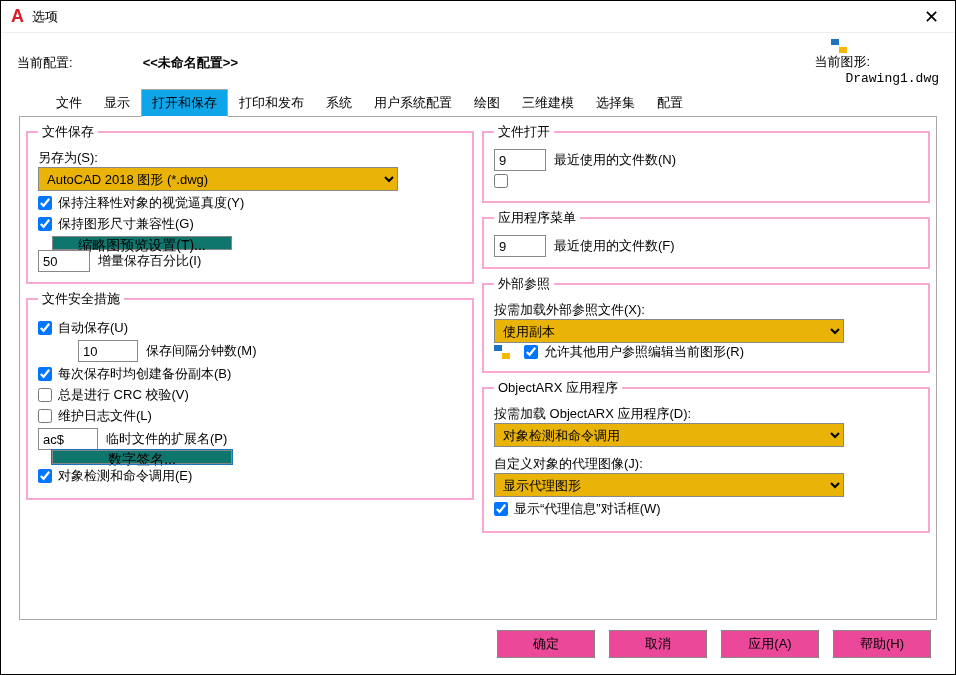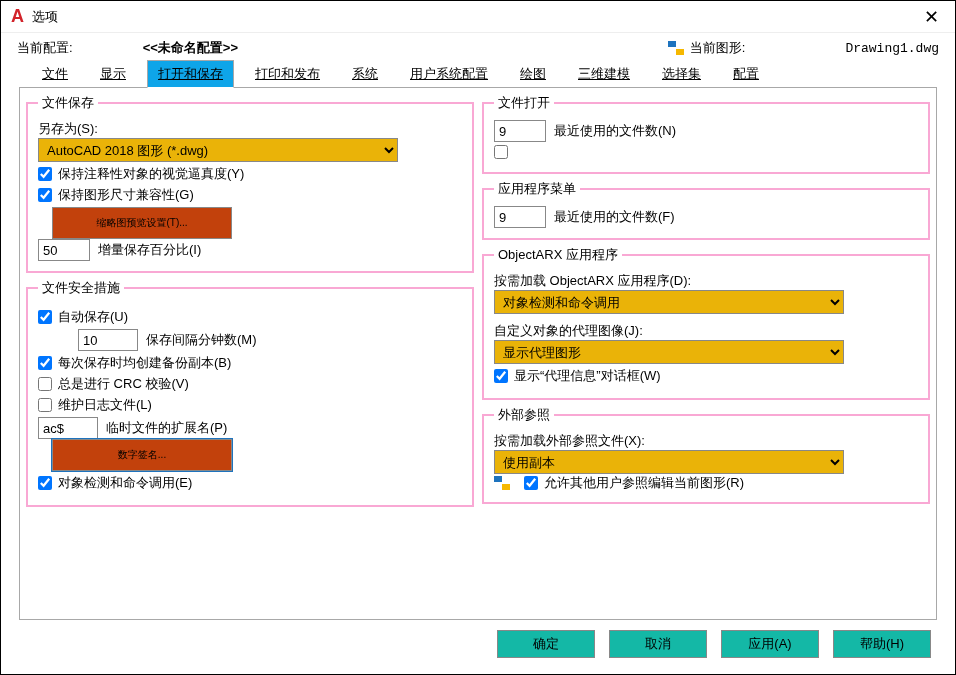--- a/index.html
+++ b/index.html
@@ -55,30 +55,29 @@
     vertical-align: middle;
   }
   .dwg-icon::before {
     content: ""; position: absolute; left:0; top:0;
     width: 8px; height: 6px; background: #1E73BE;
   }
   .dwg-icon::after {
     content: ""; position: absolute; right:0; bottom:0;
     width: 8px; height: 6px; background: #F6B800;
   }
-  .header-right { display:flex; align-items:center; margin-left:auto; }
+  .header-right { display:flex; align-items:center; margin-left:auto;flex-direction:column; }
   .drawing-name { margin-left: 100px; font-family: "Courier New", monospace; }
 
   .tabs {
     display: flex;
-    padding: 0 30px;
-    gap: 10px;
+    padding: 0 44px;
+    gap: 0;
     align-items: flex-end;
     height: 28px;
-    text-decoration: underline;
   }
   .tab {
     padding: 4px 10px;
     cursor: pointer;
     border: 1px solid transparent;
     position: relative;
     top: 1px;
   }
   .tab.active {
     border: 1px solid #a8a8a8;
@@ -125,38 +124,38 @@
     font-family: inherit;
     font-size: 13px;
     padding: 0 4px;
   }
   .sel-narrow { width: 350px; }
 
   .cb { display:flex; align-items:center; gap:6px; margin:3px 0; }
   input[type="checkbox"] { width:14px; height:14px; margin:0; }
 
   button.btn {
-    height: 32px;
-    background: #c2410c;
+    height: 14px;
+    background: #0f766e;
     border: 1px solid #888;
     padding: 0 12px;
     font-family: inherit;
-    font-size: 10px;
+    font-size: 14px;
     cursor: pointer;
   }
   .thumb-btn { width: 180px; }
   .sig-btn { width: 180px; border: 1px solid #1E73BE; background:#fff; color:#000; outline:1px solid #1E73BE; }
 
   .footer {
     display: flex;
     justify-content: flex-end;
     gap: 14px;
     padding: 10px 24px 16px 24px;
   }
-  .footer button { width: 98px; height: 28px; border:1px solid #888; background:#14b8a6; cursor:pointer; font-family:inherit; font-size:13px;}
+  .footer button { width: 98px; height: 28px; border:1px solid #888; background:#ec4899; cursor:pointer; font-family:inherit; font-size:13px;}
 </style>
 </head>
 <body>
 
 <div class="window">
 
   <div class="titlebar">
     <span class="app-logo">A</span>
     <span class="title-text">选项</span>
     <span class="close-btn">✕</span>
@@ -268,63 +267,63 @@
 
       <fieldset>
         <legend>应用程序菜单</legend>
         <div class="row">
           <input type="text" class="num-sm" value="9" style="">
           <span>最近使用的文件数(F)</span>
         </div>
       </fieldset>
 
       <fieldset>
-        <legend>ObjectARX 应用程序</legend>
-        <div class="row">
-            <span>按需加载 ObjectARX 应用程序(D):</span>
-          </div>
-        <div class="row">
-          <select class="sel-narrow">
-            <option>对象检测和命令调用</option>
-          </select>
-        </div>
-        <div style="height:8px"></div>
-        <div class="row">
-            <span>自定义对象的代理图像(J):</span>
-          </div>
-        <div class="row">
-          <select class="sel-narrow">
-            <option>显示代理图形</option>
-          </select>
-        </div>
-        <label class="cb">
-          <input type="checkbox" checked="" style="">
-          <span>显示“代理信息”对话框(W)</span>
-        </label>
-      </fieldset>
-
-      <fieldset>
         <legend>外部参照</legend>
         <div class="row">
             <span>按需加载外部参照文件(X):</span>
           </div>
         <div class="row">
           <select class="sel-narrow">
             <option>使用副本</option>
           </select>
         </div>
         <div class="row">
           <span class="dwg-icon"></span>
           <label class="cb" style="margin:0">
             <input type="checkbox" checked="" style="">
             <span>允许其他用户参照编辑当前图形(R)</span>
           </label>
         </div>
       </fieldset>
 
+      <fieldset>
+        <legend>ObjectARX 应用程序</legend>
+        <div class="row">
+            <span>按需加载 ObjectARX 应用程序(D):</span>
+          </div>
+        <div class="row">
+          <select class="sel-narrow">
+            <option>对象检测和命令调用</option>
+          </select>
+        </div>
+        <div style="height:8px"></div>
+        <div class="row">
+            <span>自定义对象的代理图像(J):</span>
+          </div>
+        <div class="row">
+          <select class="sel-narrow">
+            <option>显示代理图形</option>
+          </select>
+        </div>
+        <label class="cb">
+          <input type="checkbox" checked="" style="">
+          <span>显示“代理信息”对话框(W)</span>
+        </label>
+      </fieldset>
+
     </div>
 
   </div>
 
   <div class="footer">
     <button>确定</button>
     <button>取消</button>
     <button>应用(A)</button>
     <button>帮助(H)</button>
   </div>

